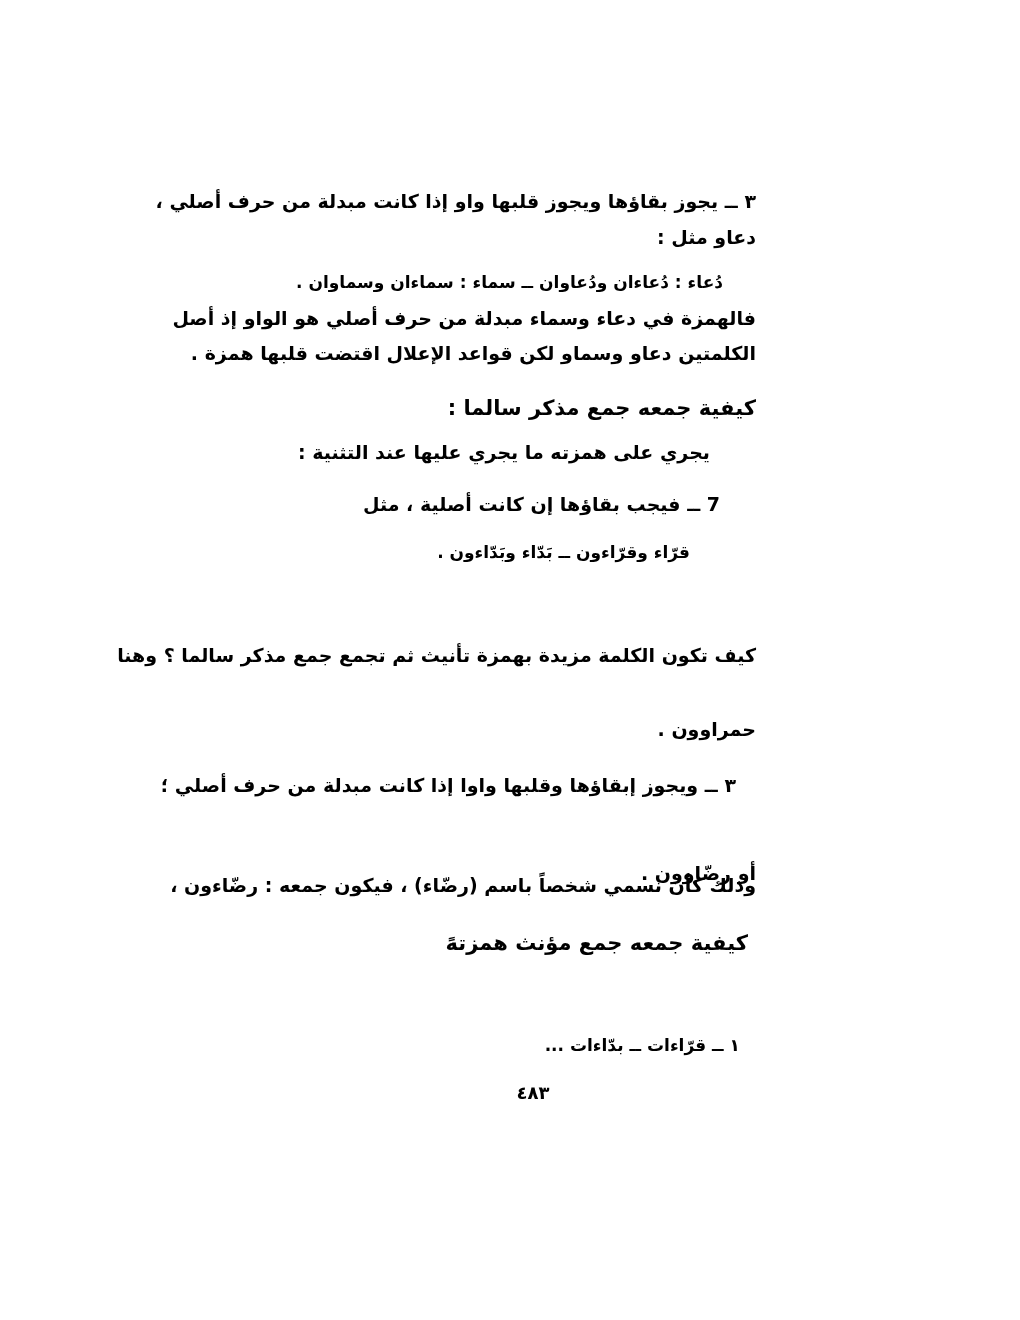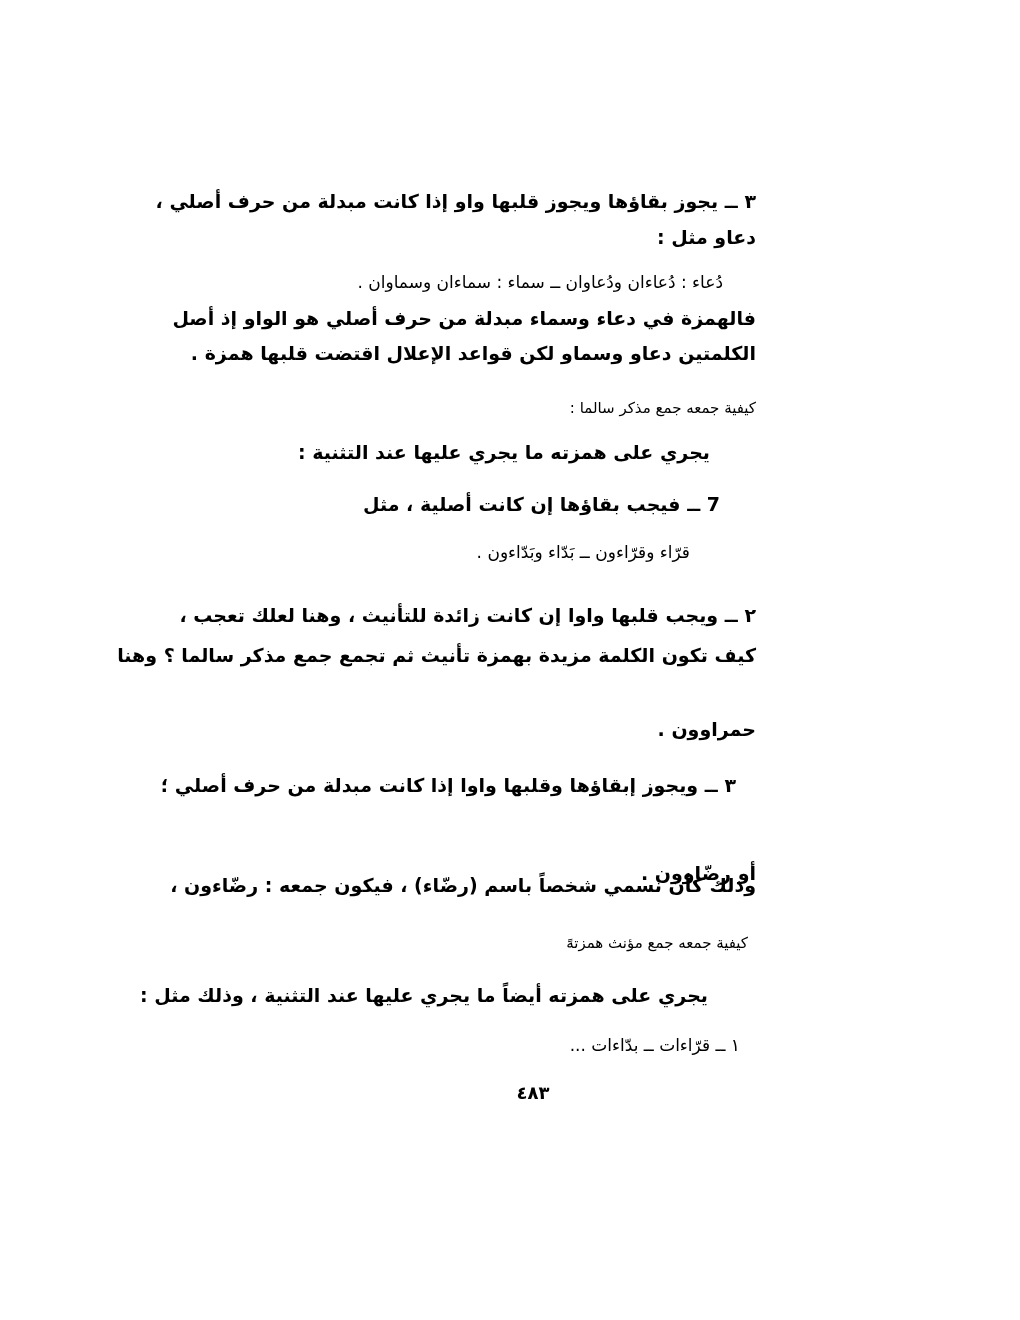--- a/index.html
+++ b/index.html
@@ -1,48 +1,46 @@
 <!DOCTYPE html>
 <html><head>
   <meta charset="utf-8">
   <style>
     html, body { margin:0; padding:0; background:#ffffff; }
     body { width:1020px; height:1320px; position:relative; overflow:hidden;
            font-family:"DejaVu Sans", sans-serif; color:#000; }
     .page { position:absolute; left:0; top:0; width:928px; height:1320px; }
     .ln { position:absolute; direction:rtl; text-align:right; white-space:nowrap;
           font-size:19px; line-height:30px; font-weight:bold; }
-    .hd { font-size:15px; font-weight:normal;margin-left:46px; }
-    .ex { font-weight:normal; font-size:17px; }
+    .hd { font-size:21px; font-weight:bold;margin-left:46px; }
+    .ex { font-weight:bold; font-size:17px; }
     .pn { position:absolute; left:0; width:1020px; text-align:center; top:1082px;
           font-size:18px; font-weight:bold; direction:rtl;margin-left:23px; }
   </style>
 </head>
 <body>
 
 <div class="page">
   <div class="ln" style="right:172px;top:186px;">٣ ــ يجوز بقاؤها ويجوز قلبها واو إذا كانت مبدلة من حرف أصلي ،</div>
   <div class="ln" style="right:172px;top:222px;">دعاو مثل :</div>
 
   <div class="ln ex" style="right:205px;top:267px;">دُعاء : دُعاءان ودُعاوان ــ سماء : سماءان وسماوان .</div>
 
   <div class="ln" style="right:172px;top:303px;">فالهمزة في دعاء وسماء مبدلة من حرف أصلي هو الواو إذ أصل</div>
   <div class="ln" style="right:172px;top:338px;">الكلمتين دعاو وسماو لكن قواعد الإعلال اقتضت قلبها همزة .</div>
 
   <div class="ln hd" style="right:172px;top:393px;">كيفية جمعه جمع مذكر سالما :</div>
   <div class="ln" style="right:218px;top:437px;">يجري على همزته ما يجري عليها عند التثنية :</div>
   <div class="ln" style="right:208px;top:489px;">7 ــ فيجب بقاؤها إن كانت أصلية ، مثل</div>
   <div class="ln ex" style="right:238px;top:537px;">قرّاء وقرّاءون ــ بَدّاء وبَدّاءون .</div>
 
-  <div class="ln" style="right:172px;top:600px;">٢ ــ ويجب قلبها واوا إن كانت زائدة للتأنيث ، وهنا لعلك تعجب ،</div>
   <div class="ln" style="right:172px;top:640px;">كيف تكون الكلمة مزيدة بهمزة تأنيث ثم تجمع جمع مذكر سالما ؟ وهنا</div>
   <div class="ln" style="right:172px;top:714px;">حمراوون .</div>
 
   <div class="ln" style="right:192px;top:770px;">٣ ــ ويجوز إبقاؤها وقلبها واوا إذا كانت مبدلة من حرف أصلي ؛</div>
   <div class="ln" style="right:172px;top:870px;">وذلك كأن نسمي شخصاً باسم (رضّاء) ، فيكون جمعه : رضّاءون ،</div>
   <div class="ln" style="right:172px;top:858px;">أو رضّاوون .</div>
 
   <div class="ln hd" style="right:180px;top:928px;">كيفية جمعه جمع مؤنث همزتهً</div>
-  <div class="ln" style="right:220px;top:980px;">يجري على همزته أيضاً ما يجري عليها عند التثنية ، وذلك مثل :</div>
   <div class="ln ex" style="right:188px;top:1030px;">١ ــ قرّاءات ــ بدّاءات ...</div>
 
   <div class="pn">٤٨٣</div>
 </div>
 
 </body></html>

